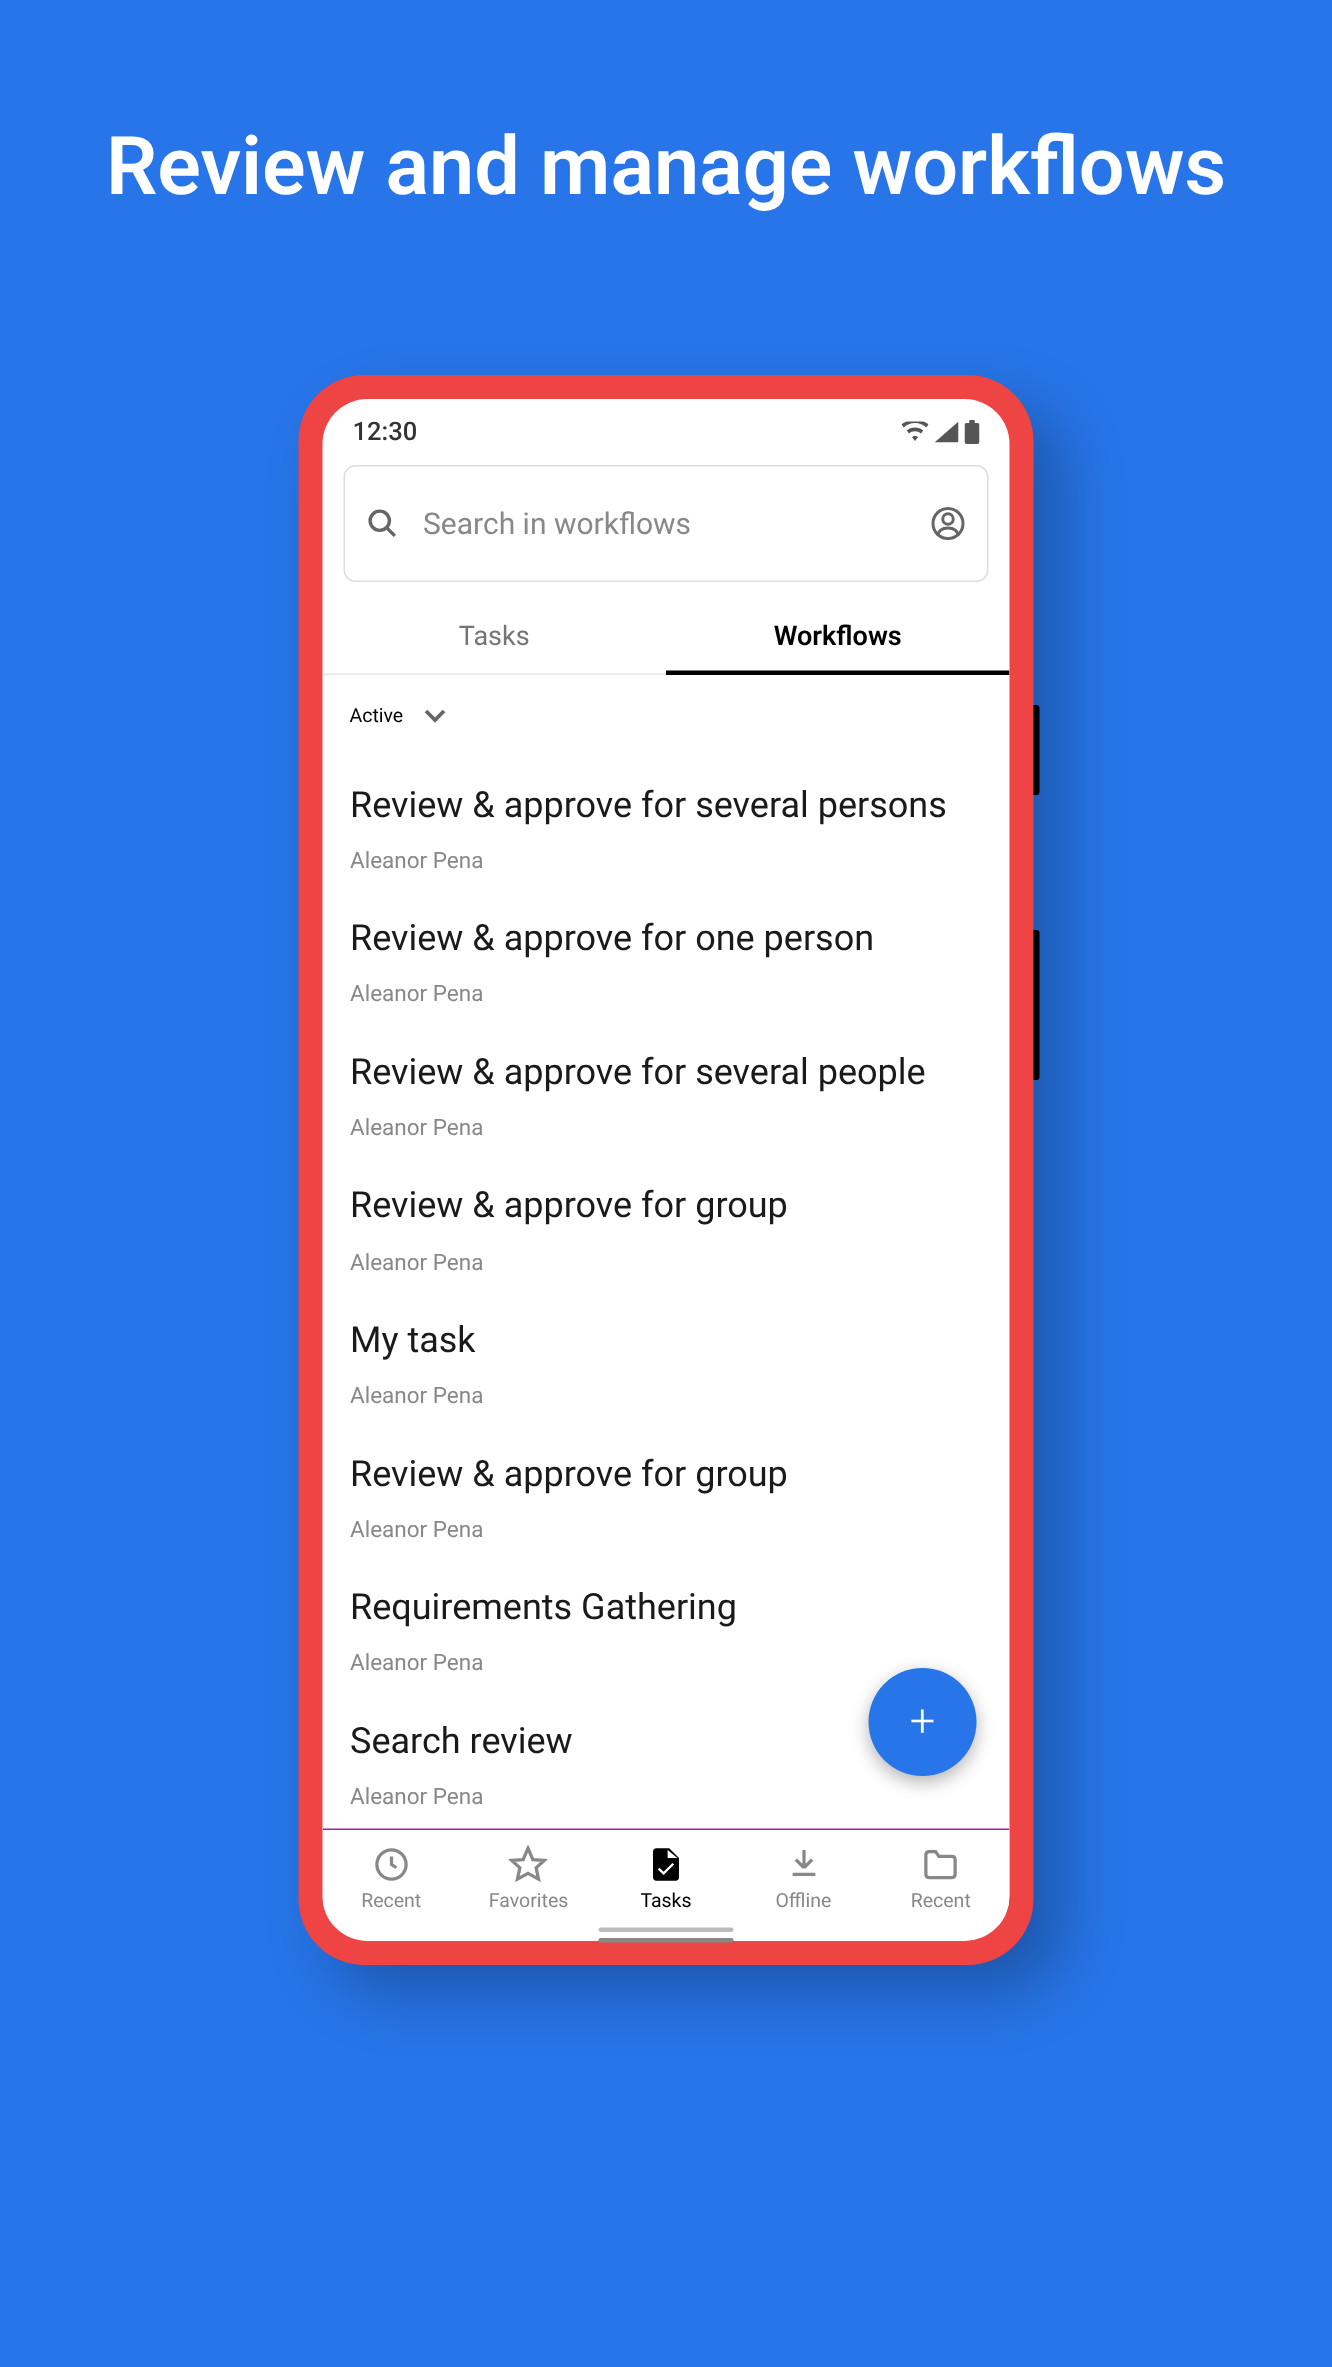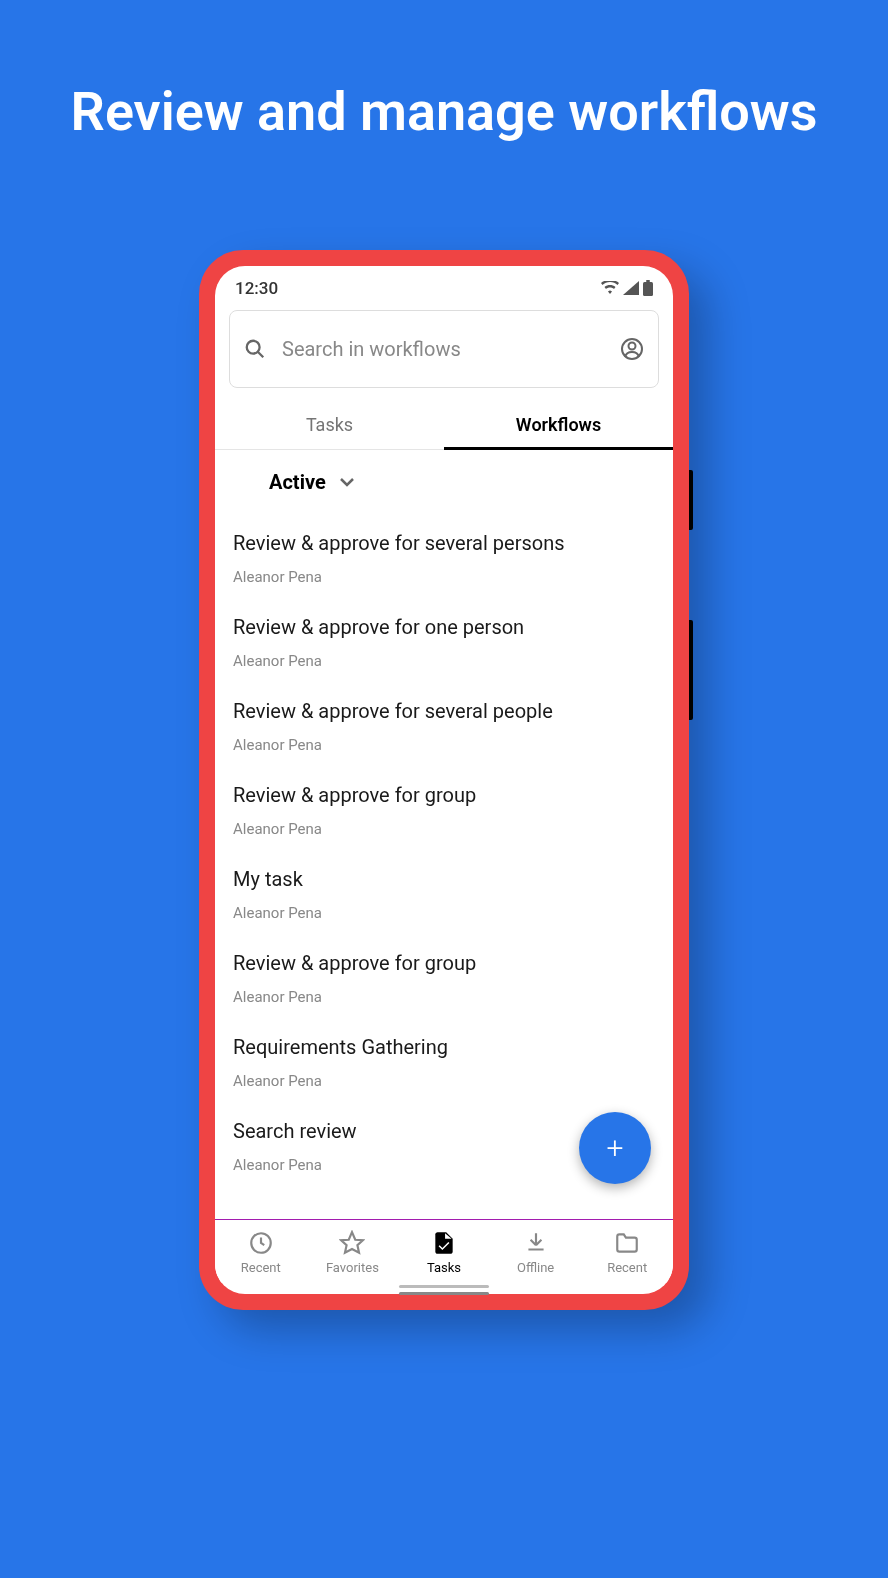--- a/index.html
+++ b/index.html
@@ -128,35 +128,34 @@
       height: 3px;
       background: #000;
     }
     .filter-row {
       padding: 20px 18px 12px;
       display: flex;
       align-items: center;
       gap: 12px;
     }
     .filter-label {
-      font-size: 20px;
-      font-weight: 700;
+      font-size: 13px;
+      font-weight: 400;
       color: #000;
-      margin-left: 36px;
     }
     .list-container {
       flex: 1;
       overflow-y: auto;
       padding: 10px 18px 0;
     }
     .list-item {
       padding: 14px 0;
     }
     .item-title {
-      font-size: 20px;
+      font-size: 24px;
       color: #1a1a1a;
       line-height: 1.3;
     }
     .item-subtitle {
       font-size: 15px;
       color: #888;
       margin-top: 12px;
     }
     .fab {
       position: absolute;

